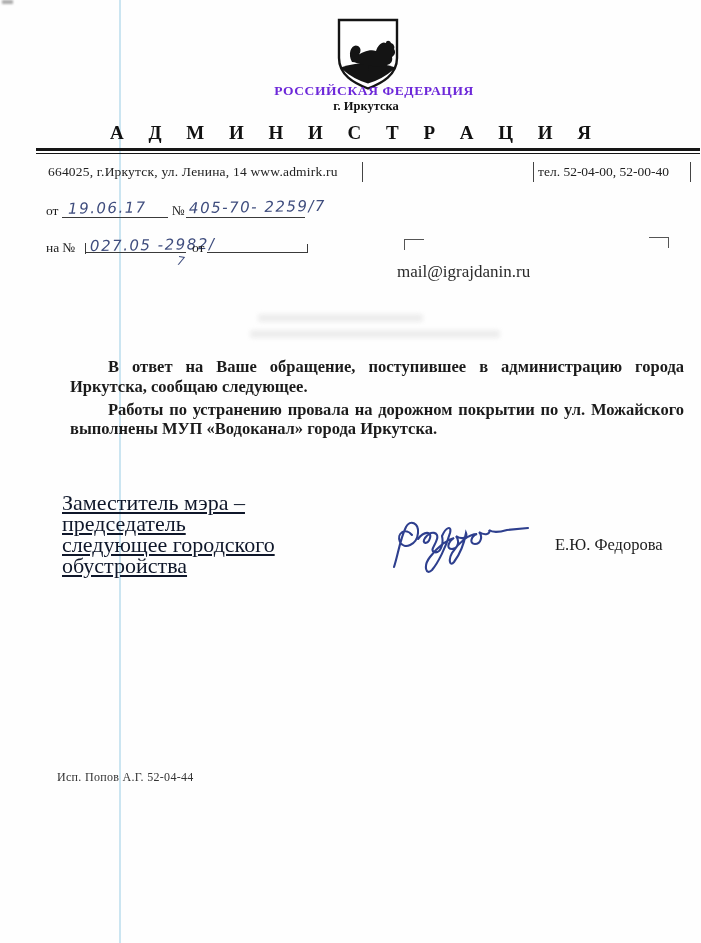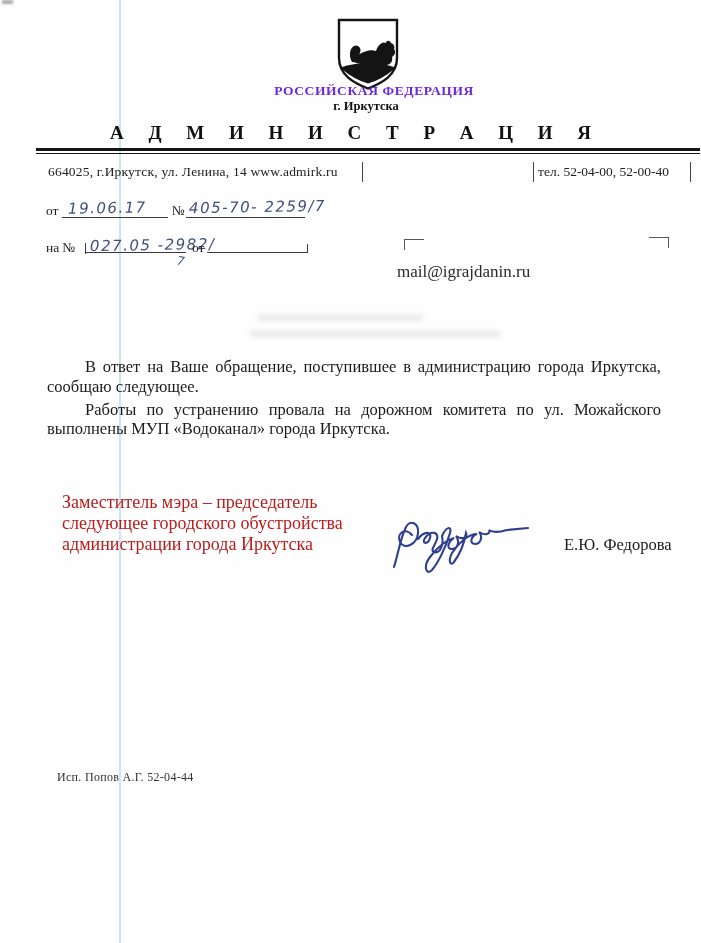--- a/index.html
+++ b/index.html
@@ -26,27 +26,27 @@
   .lbl{font-size:13.5px;color:#1a1a1a;}
   .hand{font-family:"DejaVu Sans",sans-serif;font-style:italic;font-size:15px;color:#3f4d7e;letter-spacing:1.5px;transform:rotate(-1deg);white-space:nowrap;}
   .hand-sub{font-family:"DejaVu Sans",sans-serif;font-style:italic;font-size:12px;color:#3f4d7e;transform:rotate(8deg);}
   .uline{height:1px;background:#3a3a3a;}
   .tick{width:1px;background:#3a3a3a;}
   
   .bracket-l{left:404px;top:239px;width:19px;height:10px;border-top:1.5px solid #555;border-left:1.5px solid #555;}
   .bracket-r{left:649px;top:237px;width:19px;height:10px;border-top:1.5px solid #555;border-right:1.5px solid #555;}
   .email{left:397px;top:262px;font-size:17px;color:#2a2a2a;}
   
-  .body-text{left:47px;top:357px;width:614px;}
+  .body-text{left:70px;top:357px;width:614px;font-weight:bold;}
   .body-text p{margin:0;font-size:16.5px;line-height:19.8px;text-align:justify;text-indent:38px;color:#1b1b1b;}
   .body-text p + p{margin-top:3px;}
   
-  .sig-block{left:62px;top:492px;width:300px;font-size:18px;line-height:21px;color:#b91c1c;}
+  .sig-block{left:62px;top:492px;width:300px;font-size:22px;line-height:21px;color:#0f172a;text-decoration:underline;}
   .sig-svg{left:390px;top:505px;}
-  .sig-name{left:555px;top:535px;font-size:16.5px;color:#1b1b1b;margin-left:9px;}
+  .sig-name{left:555px;top:535px;font-size:16.5px;color:#1b1b1b;}
   
   .footer{left:57px;top:770px;font-size:12px;color:#333;letter-spacing:.3px;}
 </style>
 </head>
 <body>
 
 <div class="page">
 
   <div class="abs scan-line"></div>
   <div class="abs corner-smudge"></div>
@@ -89,27 +89,26 @@
 
   <div class="abs bracket-l"></div>
   <div class="abs bracket-r"></div>
   <div class="abs email">mail@igrajdanin.ru</div>
 
   <div class="abs smudge" style="left:258px;top:314px;width:165px;height:8px;"></div>
   <div class="abs smudge" style="left:250px;top:330px;width:250px;height:8px;"></div>
 
   <div class="abs body-text">
     <p>В ответ на Ваше обращение, поступившее в администрацию города Иркутска, сообщаю следующее.</p>
-    <p>Работы по устранению провала на дорожном комитета по ул. Можайского выполнены МУП «Водоканал» города Иркутска.</p>
+    <p>Работы по устранению провала на дорожном покрытии по ул. Можайского выполнены МУП «Водоканал» города Иркутска.</p>
   </div>
 
   <div class="abs sig-block">
     <div>Заместитель мэра – председатель</div>
     <div>следующее городского обустройства</div>
-    <div>администрации города Иркутска</div>
   </div>
 
   <div class="abs sig-svg">
     <svg width="145" height="78" viewBox="0 0 145 78">
       <g fill="none" stroke="#2e3f8e" stroke-width="2.1" stroke-linecap="round">
         <path d="M22,30 C16,22 6,28 10,37 C14,45 27,40 28,28 C29,18 20,14 16,22 C10,34 8,50 4,62"></path>
         <path d="M28,34 C34,26 42,26 40,33 C38,40 31,39 35,33 C41,25 49,27 47,34 C45,41 40,45 44,47 C50,49 54,40 52,31 C56,22 62,20 60,28 C56,42 48,58 42,65 C36,71 33,61 40,52 C47,43 56,35 64,33 C58,37 56,44 62,44 C68,44 70,36 66,31 C72,35 78,33 76,28 C74,39 70,49 64,57 C60,62 58,55 62,48 C68,38 79,29 87,29 C81,31 79,39 85,39 C91,39 93,31 89,27 C95,31 101,29 99,25 C103,28 110,27 117,25 L138,23"></path>
       </g>
     </svg>
   </div>

